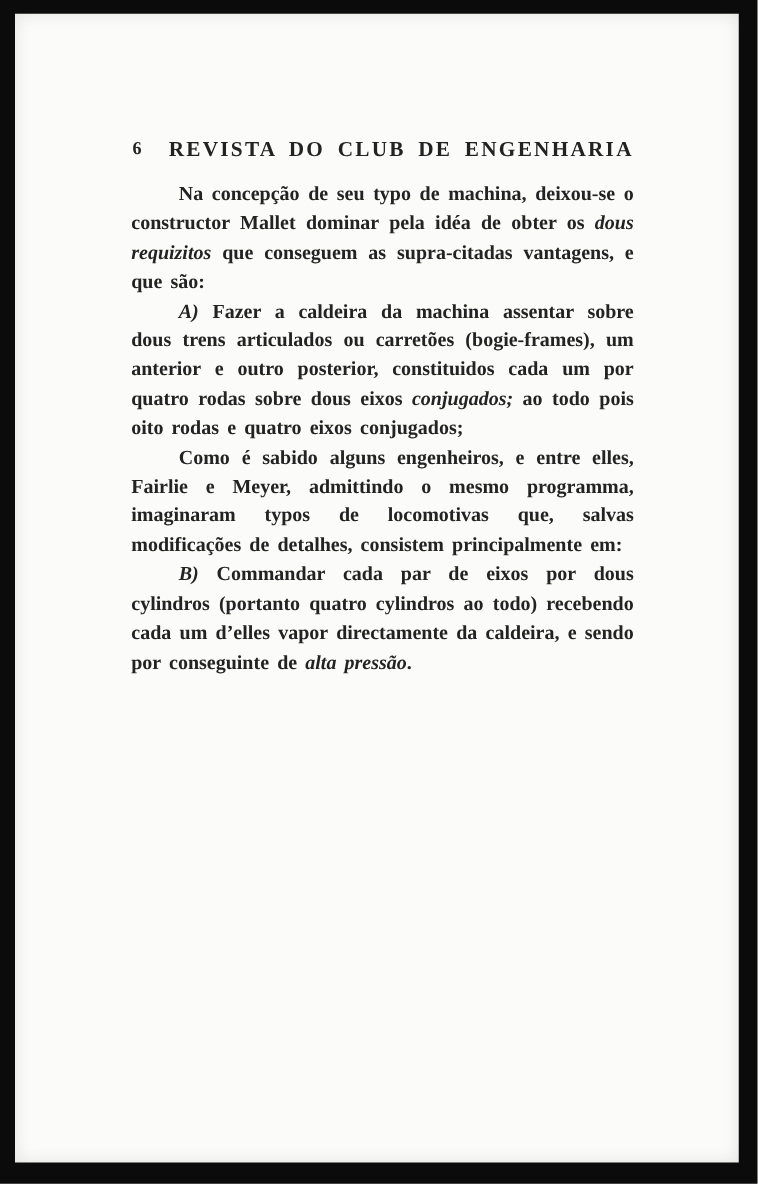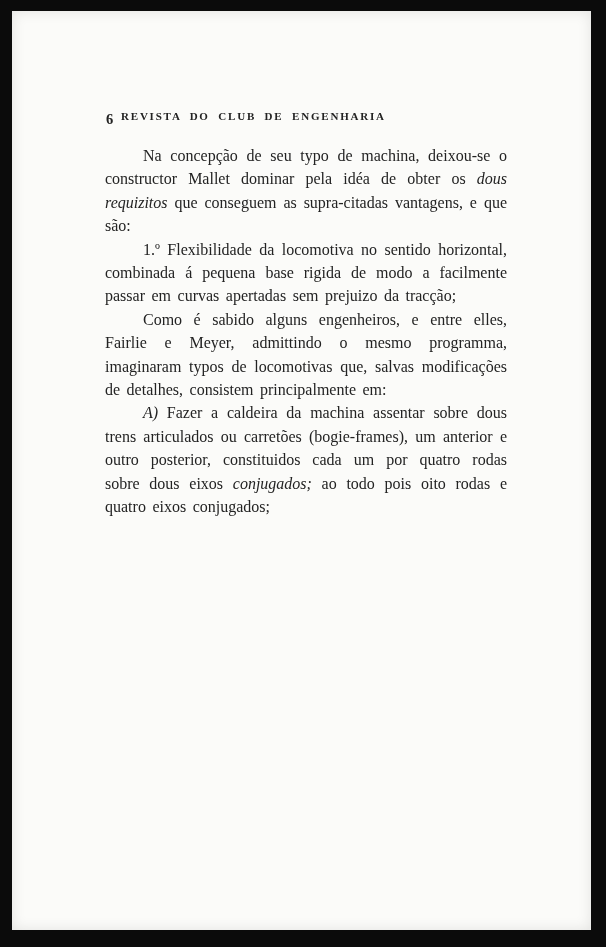--- a/index.html
+++ b/index.html
@@ -37,59 +37,60 @@
   }
   .pagenum {
     position: absolute;
     left: 1px;
     top: 1px;
     font-size: 14.5px;
     font-weight: 600;
   }
   .running-title {
     display: block;
-    text-align: left;
-    font-size: 11px;
+    text-align: right;
+    font-size: 17px;
     font-weight: 600;
     letter-spacing: 1.8px;
     word-spacing: 4px;
     padding-left: 16px;
     white-space: nowrap;
   }
   .body-text p {
     margin: 0;
     text-indent: 38px;
     text-align: justify;
     font-size: 16px;
     line-height: 23.4px;
     word-spacing: 2.5px;
+    font-weight: bold;
   }
   .it {
     font-style: italic;
   }
 </style>
 </head>
 <body>
 
 <div class="page">
   <div class="column">
 
     <header class="page-header">
       <span class="pagenum">6</span>
       <span class="running-title">REVISTA DO CLUB DE ENGENHARIA</span>
     </header>
 
     <div class="body-text">
 
       <p class="para"><span>Na concepção de seu typo de machina, deixou-se o constructor Mallet dominar pela idéa de obter os </span><span class="it">dous requizitos</span><span> que conseguem as supra-citadas vantagens, e que são:</span></p>
 
-      <p class="para"><span>1.º Flexibilidade da locomotiva no sentido horizontal, combinada á pequena base rigida de modo a facilmente passar em curvas apertadas sem prejuizo da tracção;</span></p>
 
+
+      <p class="para"><span class="it">A)</span><span> Fazer a caldeira da machina assentar sobre dous trens articulados ou carretões (bogie-frames), um anterior e outro posterior, constituidos cada um por quatro rodas sobre dous eixos </span><span class="it">conjugados;</span><span> ao todo pois oito rodas e quatro eixos conjugados;</span></p>
 
       <p class="para"><span>Como é sabido alguns engenheiros, e entre elles, Fairlie e Meyer, admittindo o mesmo programma, imaginaram typos de locomotivas que, salvas modificações de detalhes, consistem principalmente em:</span></p>
 
-      <p class="para"><span class="it">A)</span><span> Fazer a caldeira da machina assentar sobre dous trens articulados ou carretões (bogie-frames), um anterior e outro posterior, constituidos cada um por quatro rodas sobre dous eixos </span><span class="it">conjugados;</span><span> ao todo pois oito rodas e quatro eixos conjugados;</span></p>
-
+      <p class="para"><span class="it">B)</span><span> Commandar cada par de eixos por dous cylindros (portanto quatro cylindros ao todo) recebendo cada um d’elles vapor directamente da caldeira, e sendo por conseguinte de </span><span class="it">alta pressão</span><span>.</span></p>
 
 
     </div>
   </div>
 </div>
 
 </body></html>

